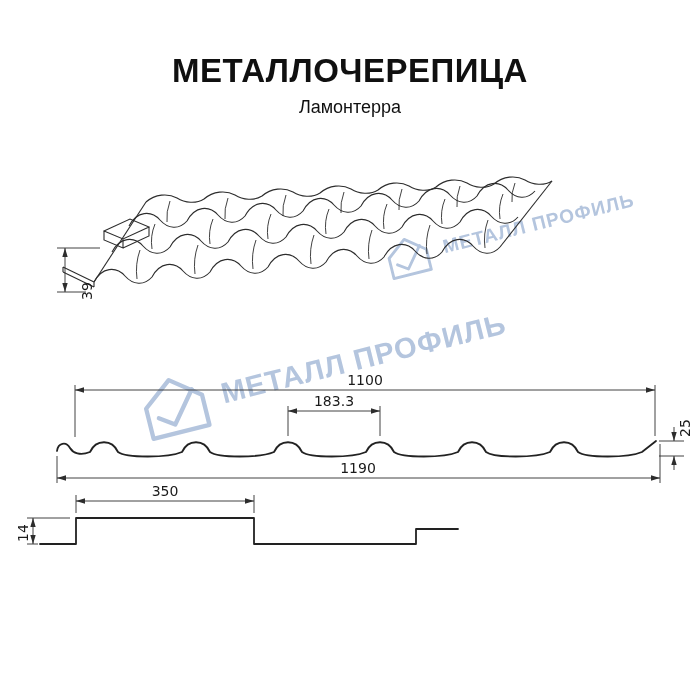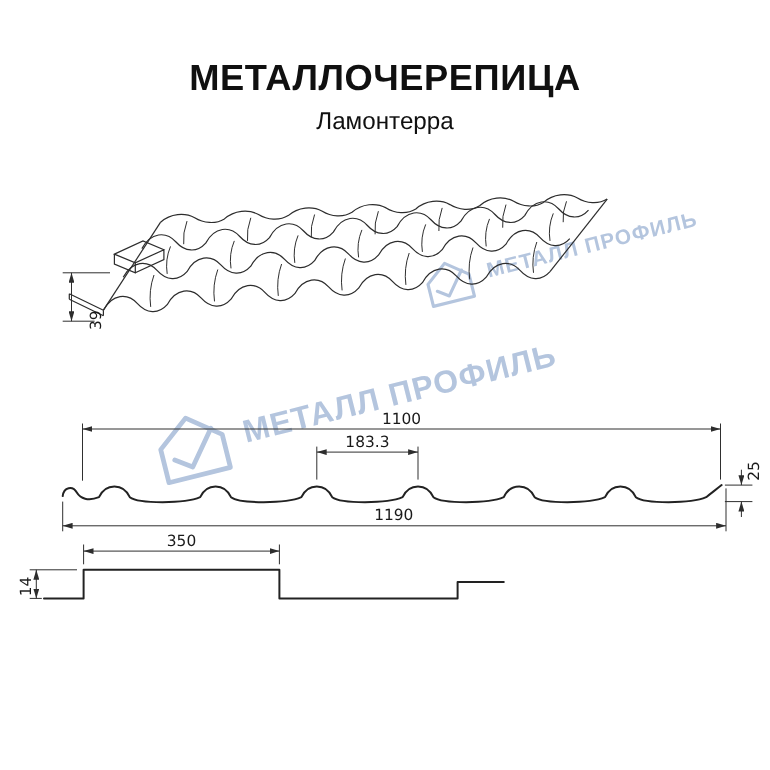--- a/index.html
+++ b/index.html
@@ -2,21 +2,21 @@
 <html><head>
 <meta charset="utf-8">
 <style>
   html,body{margin:0;padding:0;background:#ffffff;}
   .page{
     position:relative;width:700px;height:700px;background:#ffffff;overflow:hidden;
     font-family:"Liberation Sans",sans-serif;
   }
   .header{position:absolute;top:52px;left:0;width:100%;text-align:center;z-index:3;}
   .page-title{margin:0;font-size:33px;font-weight:bold;color:#101010;letter-spacing:.5px;}
-  .page-subtitle{margin-top:7px;font-size:22px;color:#101010;}
+  .page-subtitle{margin-top:7px;font-size:18px;color:#101010;}
   .wm{
     position:absolute;display:flex;align-items:center;gap:12px;
     color:#b4c5de;font-weight:bold;white-space:nowrap;
     transform-origin:left center;z-index:1;letter-spacing:1px;
   }
   .wm1{left:385px;top:238px;transform:rotate(-14deg);font-size:19px;}
   .wm2{left:140px;top:378px;transform:rotate(-14deg);font-size:29px;}
   .wm svg{flex:0 0 auto;}
   svg.drawing{position:absolute;left:0;top:0;z-index:2;}
   svg.drawing text{font-family:"DejaVu Sans",sans-serif;font-size:14px;fill:#1a1a1a;font-weight:normal;}

